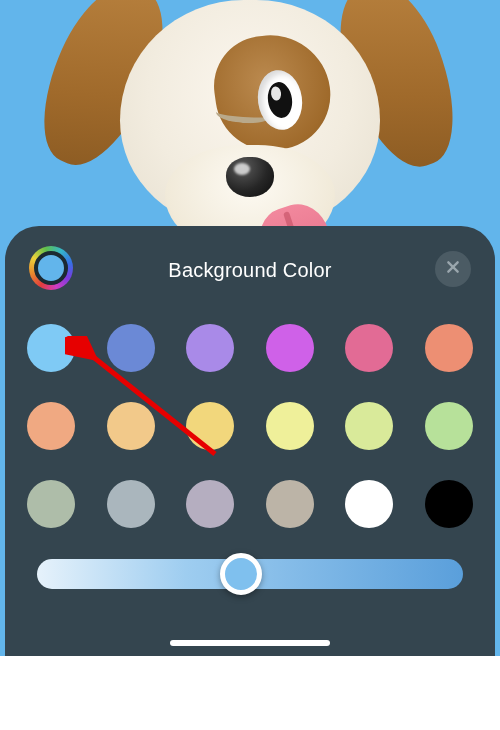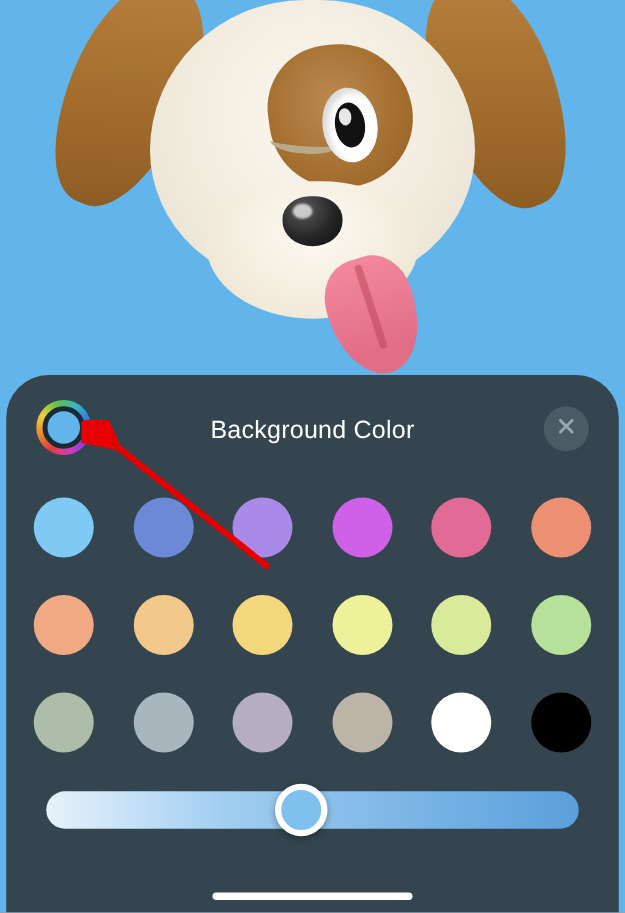--- a/index.html
+++ b/index.html
@@ -1,20 +1,20 @@
 <!DOCTYPE html>
 <html><head>
   <meta charset="utf-8">
   <style>
     * { margin: 0; padding: 0; box-sizing: border-box; }
     html, body { width: 500px; height: 730px; overflow: hidden; font-family: -apple-system, "SF Pro Text", "Helvetica Neue", Arial, sans-serif; }
     .canvas {
       position: relative;
       width: 500px;
-      height: 730px;
+      height: 656px;
       background: #62b5eb;
       padding-left: 44px;
     }
     
     .memoji {
       position: absolute;
       left: 50%; top: -10px;
       transform: translateX(-50%);
       width: 360px; height: 310px;
     }

